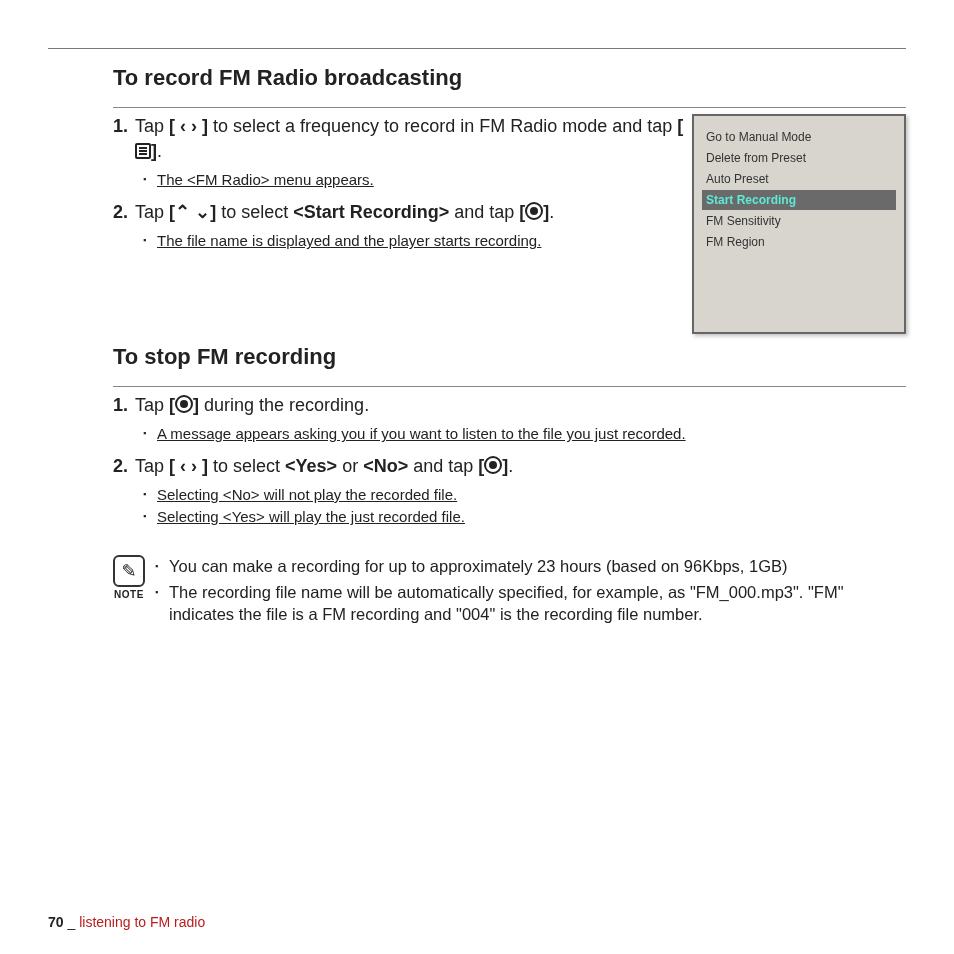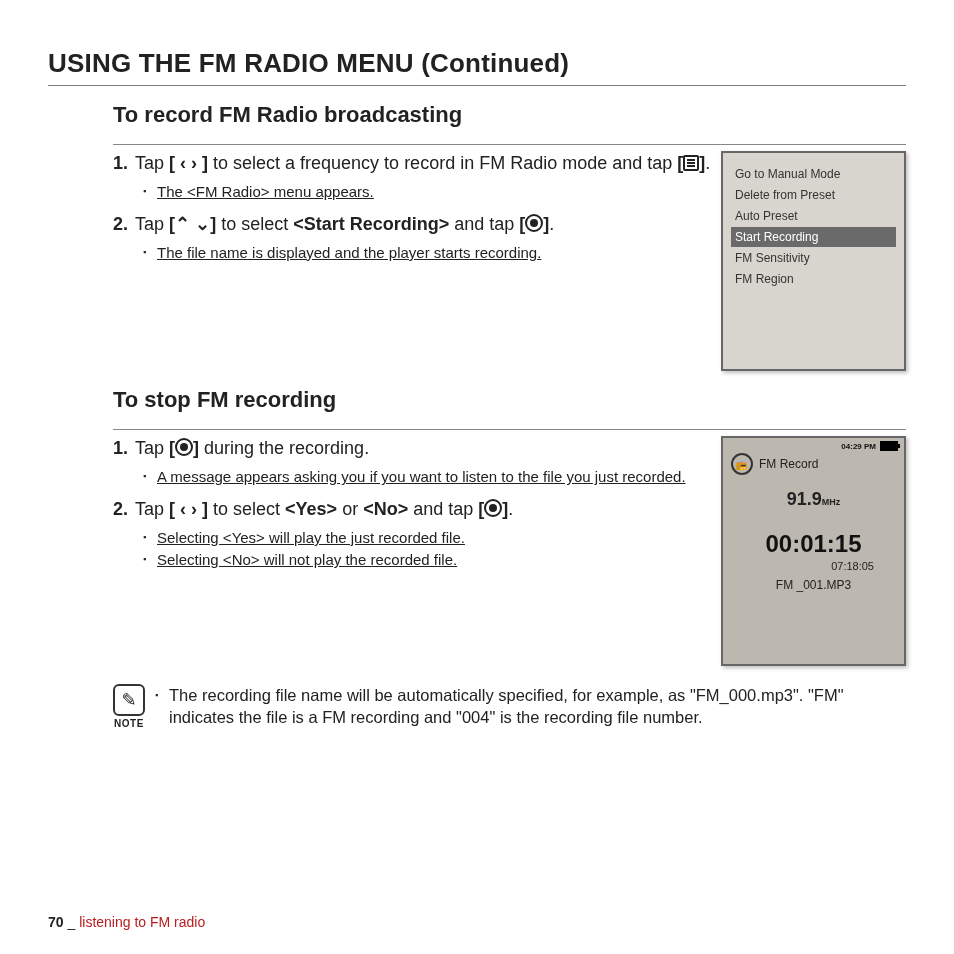--- a/index.html
+++ b/index.html
@@ -90,42 +90,43 @@
     content: "▪";
     font-size: 9px;
     position: absolute;
     left: 0;
     top: 4px;
   }
   b { font-weight: 700; }
 
   
   .device {
-    width: 185px;
+    width: 214px;
     flex: 0 0 auto;
     border: 2px solid #666;
     background: #d8d5ce;
     box-sizing: border-box;
     position: relative;
     box-shadow: 2px 2px 4px rgba(0,0,0,0.25);
     font-family: Arial, sans-serif;
   }
   .device.menu {
     height: 220px;
     padding: 10px 8px;
   }
   .menu-item {
     font-size: 12px;
     padding: 3px 4px;
     margin: 1px 0;
     color: #333;
   }
   .menu-item.sel {
     background: #6a6a6a;
-    color: #ffffff;
+    color: #5eead4;
+    font-weight: bold;
   }
 
   .device.record {
     height: 230px;
     padding: 0;
     background: #bdb8af;
   }
   .device.record .topbar {
     display: flex;
     justify-content: flex-end;
@@ -288,21 +289,20 @@
     right: -3px; top: 2px;
     width: 2px; height: 4px;
     background: #000;
   }
 </style>
 </head>
 <body>
 
 <div class="page">
 
-  <div class="h1">USING THE FM RADIO MENU (Continued)</div>
   <hr class="rule">
 
   <div class="content">
 
     <div class="h2">To record FM Radio broadcasting</div>
 
     <div class="section-body">
       <div class="steps">
         <ol class="num">
           <li>
@@ -323,65 +323,50 @@
       <div class="device menu">
         <div class="menu-item">Go to Manual Mode</div>
         <div class="menu-item">Delete from Preset</div>
         <div class="menu-item">Auto Preset</div>
         <div class="menu-item sel">Start Recording</div>
         <div class="menu-item">FM Sensitivity</div>
         <div class="menu-item">FM Region</div>
       </div>
     </div>
 
-    <div class="h2" style="margin-top:16px">To stop FM recording</div>
+    <div class="h2" style="margin-top:10px">To stop FM recording</div>
 
     <div class="section-body">
       <div class="steps">
         <ol class="num">
           <li>
             <span>Tap </span><b class="glyph">[</b><span class="circle-glyph"></span><b class="glyph">]</b><span> during the recording.</span>
             <ul class="sub">
               <li>A message appears asking you if you want to listen to the file you just recorded.</li>
             </ul>
           </li>
           <li>
             <span>Tap </span><b class="glyph">[ ‹  › ]</b><span> to select </span><b>&lt;Yes&gt;</b><span> or </span><b>&lt;No&gt;</b><span> and tap </span><b class="glyph">[</b><span class="circle-glyph"></span><b class="glyph">]</b><span>.</span>
             <ul class="sub">
+              <li>Selecting &lt;No&gt; will not play the recorded file.</li>
               <li>Selecting &lt;Yes&gt; will play the just recorded file.</li>
-              <li>Selecting &lt;No&gt; will not play the recorded file.</li>
             </ul>
           </li>
         </ol>
       </div>
 
-      <div class="device record">
-        <div class="topbar">
-          <span>04:29 PM</span>
-          <span class="batt"></span>
-        </div>
-        <div class="titlebar">
-          <span class="circle-icon">📻</span>
-          <span class="record-title">FM Record</span>
-        </div>
-        <div class="freq">
-          <span>91.9</span><span class="unit">MHz</span>
-        </div>
-        <div class="timer">00:01:15</div>
-        <div class="elapsed">07:18:05</div>
-        <div class="filename">FM _001.MP3</div>
-      </div>
     </div>
 
     <div class="note-block">
       <div class="note-icon-wrap">
         <div class="note-icon">✎</div>
         <div class="note-label">NOTE</div>
       </div>
       <ul class="note-list">
+        <li>You can make a recording for up to approximately 23 hours (based on 96Kbps, 1GB)</li>
         <li>The recording file name will be automatically specified, for example, as "FM_000.mp3". "FM" indicates the file is a FM recording and "004" is the recording file number.</li>
       </ul>
     </div>
 
   </div>
 
   <div class="footer">
     <span class="pnum">70</span><span> _ </span><span class="ptitle">listening to FM radio</span>
   </div>
 

